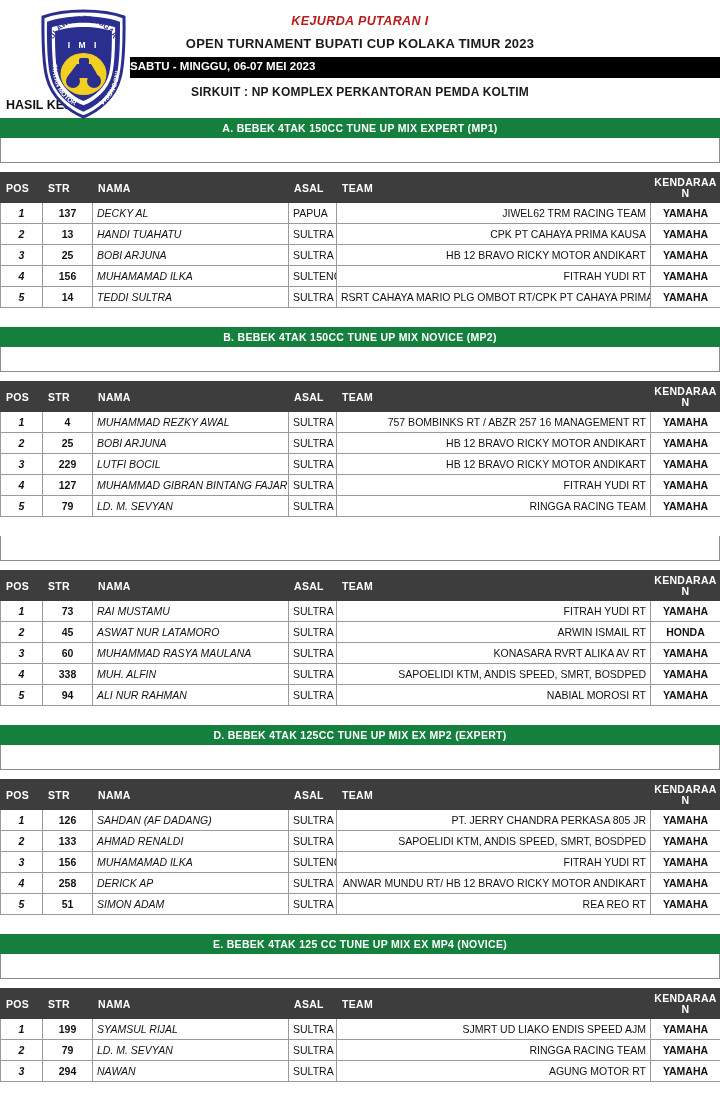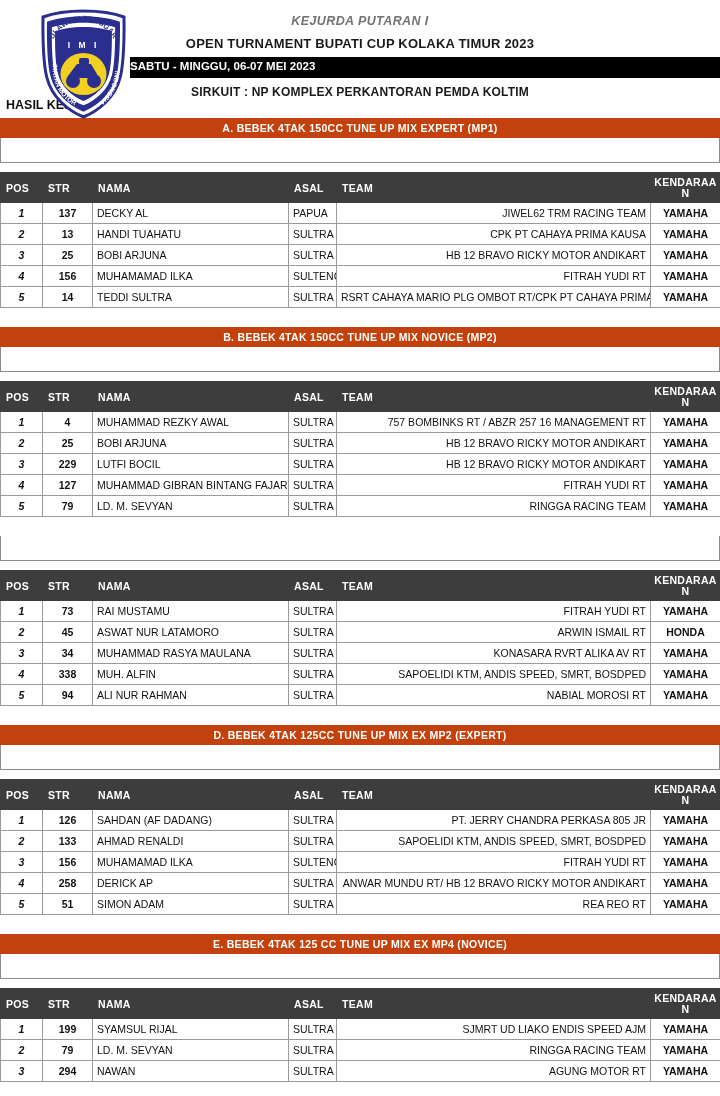--- a/index.html
+++ b/index.html
@@ -27,21 +27,21 @@
     left: 0; right: 0;
     text-align: center;
     font-weight: bold;
     letter-spacing: .2px;
     white-space: nowrap;
   }
   .hdr-kejurda {
     top: 14px;
     font-size: 12.5px;
     font-style: italic;
-    color: #737373;
+    color: #b91c1c;
     letter-spacing: .4px;
   }
   .hdr-open {
     top: 36px;
     font-size: 13px;
     color: #1a1a1a;
   }
   .hdr-dateband {
     position: absolute;
     top: 57px;
@@ -82,21 +82,21 @@
     top: 8px;
     width: 93px;
     height: 112px;
     z-index: 4;
   }
 
   
   .section { width: 720px; }
   .section-title-bar {
     height: 20px;
-    background: #c2410c;
+    background: #15803d;
     color: #ffffff;
     font-size: 10.5px;
     font-weight: bold;
     letter-spacing: .3px;
     display: flex;
     align-items: center;
     justify-content: center;
     white-space: nowrap;
   }
   .section-gap-row {
@@ -147,21 +147,21 @@
     text-align: center;
     font-style: italic;
     font-weight: bold;
     font-size: 10px;
   }
   td.c-str {
     text-align: center;
     font-weight: bold;
     font-size: 11.5px;
   }
-  td.c-nama { text-align: left; }
+  td.c-nama { text-align: left; font-style: italic; }
   td.c-asal { text-align: left; font-size: 10px; }
   td.c-team { text-align: right; }
   td.c-kend { text-align: center; font-weight: bold; }
 
   col.w-pos  { width: 42px; }
   col.w-str  { width: 50px; }
   col.w-nama { width: 196px; }
   col.w-asal { width: 48px; }
   col.w-team { width: 314px; }
   col.w-kend { width: 70px; }
@@ -395,21 +395,21 @@
             <tr>
               <td class="c-pos">2</td>
               <td class="c-str">45</td>
               <td class="c-nama">ASWAT NUR LATAMORO</td>
               <td class="c-asal">SULTRA</td>
               <td class="c-team">ARWIN ISMAIL RT</td>
               <td class="c-kend">HONDA</td>
             </tr>
             <tr>
               <td class="c-pos">3</td>
-              <td class="c-str">34</td>
+              <td class="c-str">60</td>
               <td class="c-nama">MUHAMMAD RASYA MAULANA</td>
               <td class="c-asal">SULTRA</td>
               <td class="c-team">KONASARA RVRT ALIKA AV RT</td>
               <td class="c-kend">YAMAHA</td>
             </tr>
             <tr>
               <td class="c-pos">4</td>
               <td class="c-str">338</td>
               <td class="c-nama">MUH. ALFIN</td>
               <td class="c-asal">SULTRA</td>

